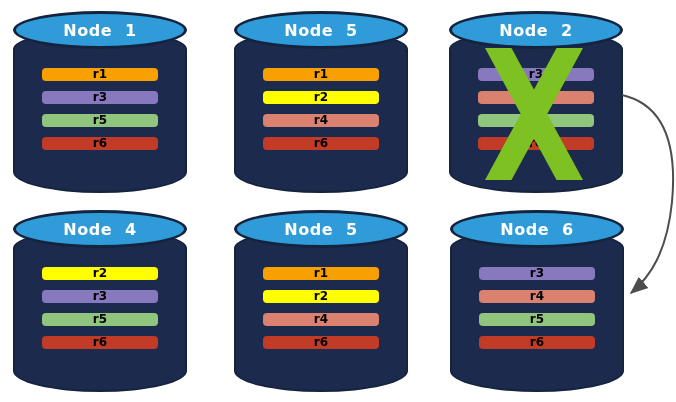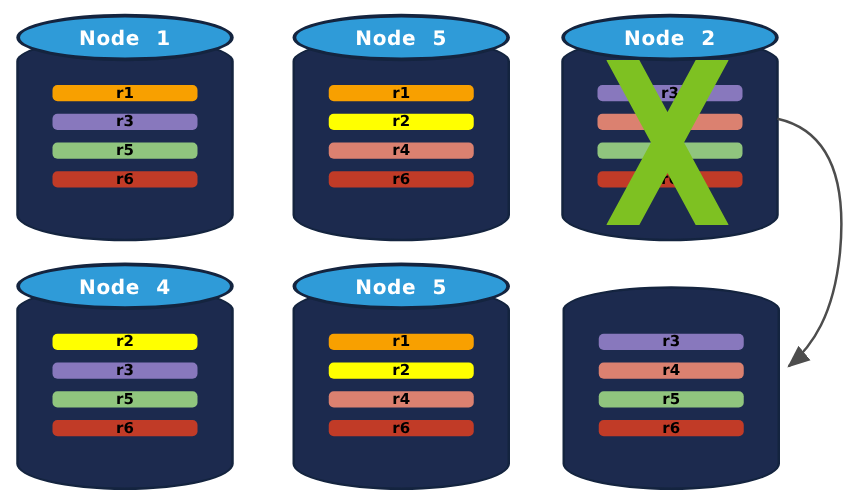--- a/index.html
+++ b/index.html
@@ -142,20 +142,23 @@
           <span>r4</span>
         </div>
       <div class="bar" style="background: rgb(193, 59, 39);">
           <span>r6</span>
         </div>
     </div>
   </div>
 
   <div class="node" style="left:450px; top:210px;">
     <div class="cyl-body" style="background: rgb(28, 42, 78);"></div>
+    <div class="cyl-top" style="background: rgb(47, 155, 216);">
+      <span class="node-title">Node 6</span>
+    </div>
     <div class="bars">
       <div class="bar" style="background: rgb(136, 120, 189);">
           <span>r3</span>
         </div>
       <div class="bar" style="background: rgb(219, 129, 112);">
           <span>r4</span>
         </div>
       <div class="bar" style="background: rgb(144, 197, 126);">
           <span>r5</span>
         </div>

